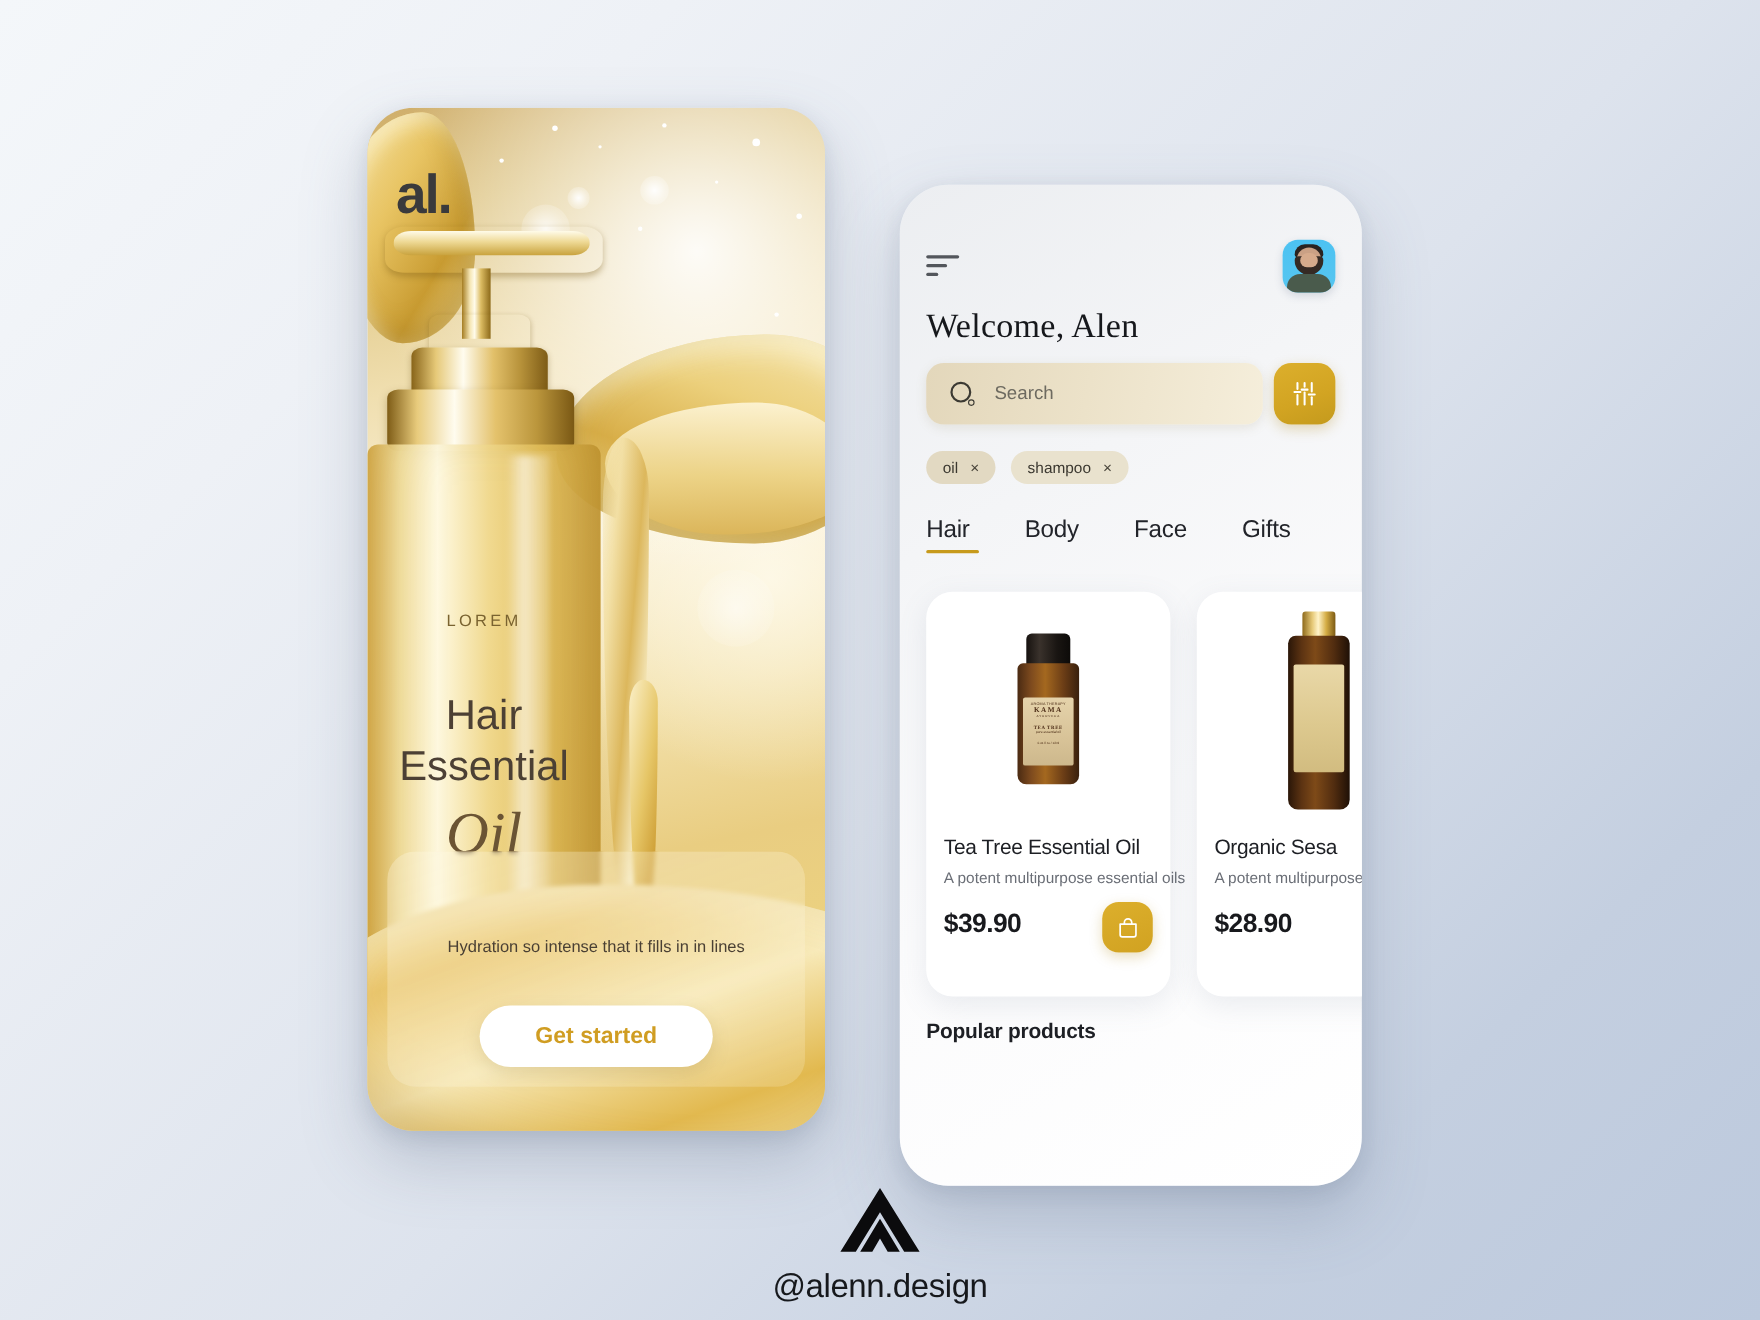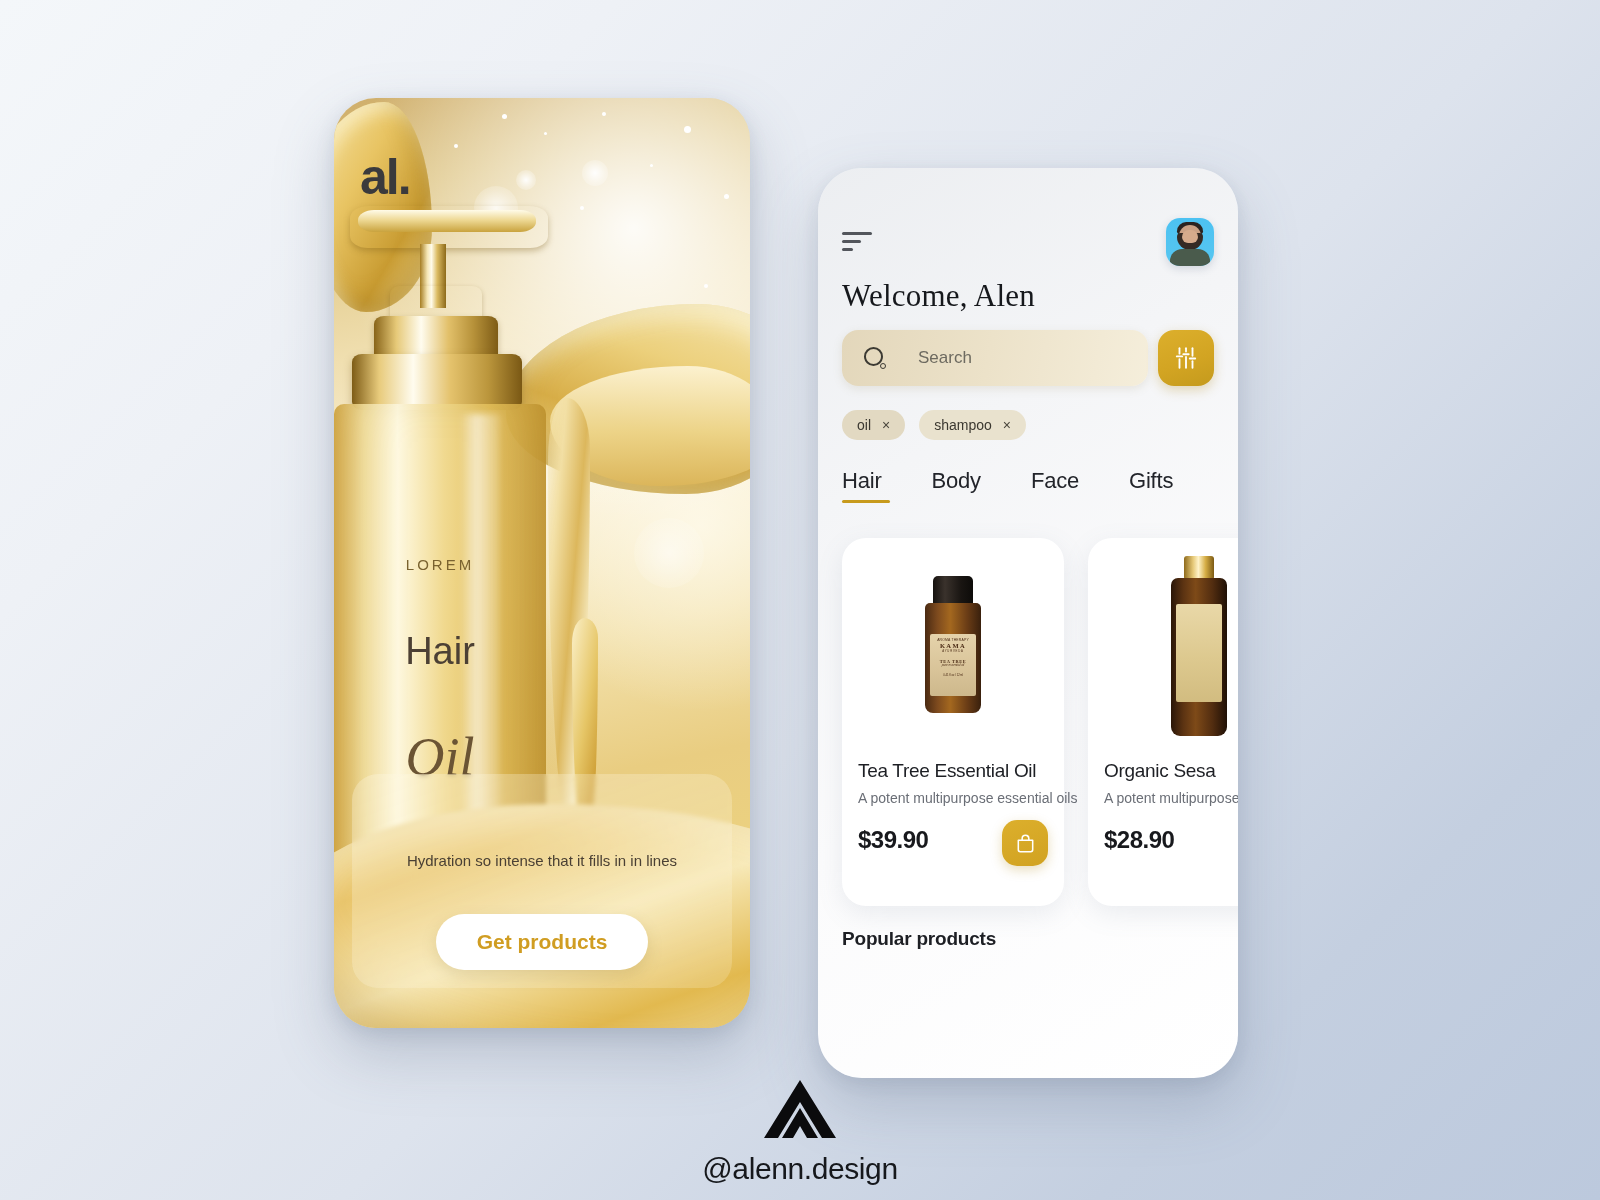--- a/index.html
+++ b/index.html
@@ -120,21 +120,21 @@
   .av-hair{position:absolute;left:11px;top:4px;width:26px;height:12px;border-radius:13px 13px 4px 4px;background:#2a2320;}
   .av-beard{position:absolute;left:11px;top:15px;width:26px;height:17px;border-radius:4px 4px 14px 14px;background:#33282225;
     background:#352a24;}
   .av-face{position:absolute;left:16px;top:12px;width:16px;height:13px;border-radius:8px 8px 7px 7px;background:#d6ab8c;z-index:2;}
   .av-body{position:absolute;left:4px;top:31px;width:40px;height:20px;border-radius:12px 12px 0 0;background:#4a5b4c;}
 
   #welcome-title{position:absolute;left:24px;top:110px;font-family:"Liberation Serif",serif;
     font-size:31px;color:#16181c;letter-spacing:.2px;}
   #search-bar{position:absolute;left:24px;top:162px;width:306px;height:56px;border-radius:16px;
     background:linear-gradient(100deg,#e3d7bb 0%,#ece2c9 48%,#f5eedb 100%);display:flex;align-items:center;cursor:text;
-    box-shadow:0 3px 10px rgba(150,135,95,.16);gap:14px;}
+    box-shadow:0 3px 10px rgba(150,135,95,.16);}
   #search-icon{position:relative;width:22px;height:22px;margin-left:22px;flex:none;}
   #search-icon .ring{position:absolute;left:0;top:0;width:19px;height:19px;border:2px solid #3c3a33;border-radius:50%;}
   #search-icon .dot{position:absolute;right:0;bottom:0;width:6px;height:6px;border:1.6px solid #3c3a33;border-radius:50%;}
   #search-input{background:transparent;border:none;outline:none;margin-left:18px;font-family:"Liberation Sans",sans-serif;
     font-size:17px;color:#55524a;width:200px;}
   #search-input::placeholder{color:#6d6a60;}
   #filter-btn{position:absolute;right:24px;top:162px;width:56px;height:56px;border-radius:16px;
     background:linear-gradient(160deg,#dcaf2c 0%,#d2a422 58%,#c49a1d 100%);border:none;cursor:pointer;
     display:flex;align-items:center;justify-content:center;box-shadow:0 4px 12px rgba(175,135,25,.3);}
   #filter-btn svg{width:26px;height:26px;}
@@ -233,34 +233,35 @@
     <div class="cap-top"></div>
     <div class="cap-top-inner"></div>
     <div class="pump-neck"></div>
     <div class="pump-collar1"></div>
     <div class="pump-collar2"></div>
     <div class="pump-collar3"></div>
     <div class="bottle-body"></div>
     <div class="bottle-gloss"></div>
     <div class="lbl-lorem">LOREM</div>
     <div class="lbl-hair">Hair</div>
+    <div class="lbl-ess">Essential</div>
     <div class="lbl-oil">Oil</div>
   </div>
 
   <div class="oil oil-mid-stream"></div>
   <div class="oil oil-squiggle"></div>
 
   <div class="oil oil-bottom"></div>
   <div class="oil oil-bottom2"></div>
 
   <div id="brand-logo">al.</div>
 
   <div id="cta-panel">
     <div class="cta-sub">Hydration so intense that it fills in in lines</div>
-    <button id="get-started-btn">Get products</button>
+    <button id="get-started-btn">Get started</button>
   </div>
 </div>
 
 <div id="phone-right">
   <div class="rp-inner">
 
     <div id="menu-icon">
       <i></i>
       <i></i>
       <i></i>

